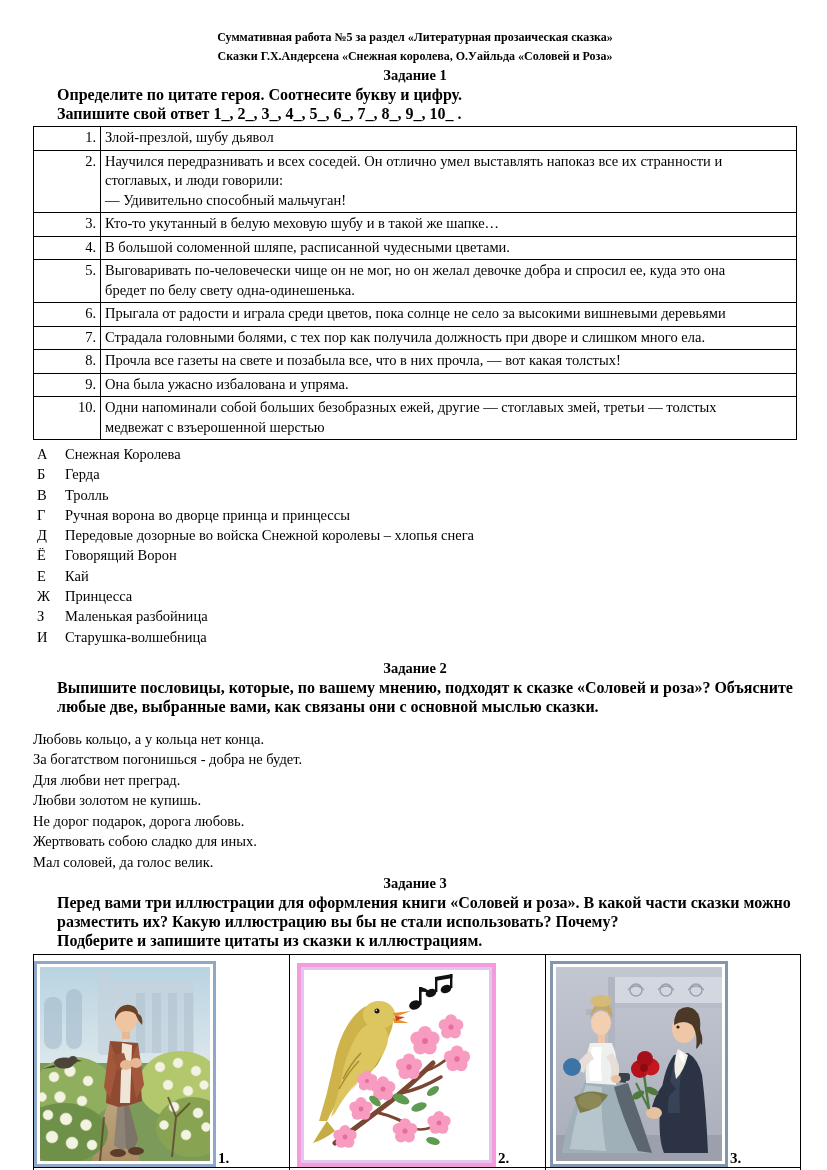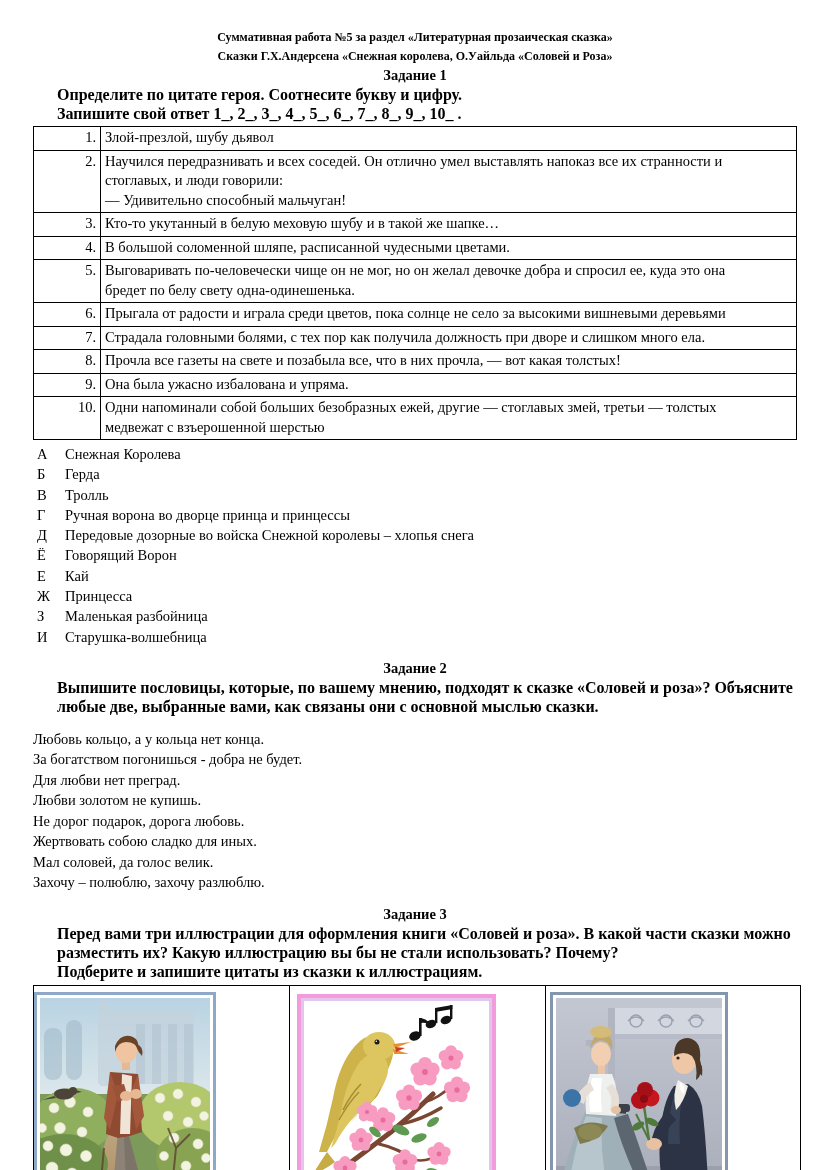--- a/index.html
+++ b/index.html
@@ -287,24 +287,23 @@
     <div class="prompt">любые две, выбранные вами, как связаны они с основной мыслью сказки.</div>
 
     <div class="proverbs">
       <div class="proverb">Любовь кольцо, а у кольца нет конца.</div>
       <div class="proverb">За богатством погонишься - добра не будет.</div>
       <div class="proverb">Для любви нет преград.</div>
       <div class="proverb">Любви золотом не купишь.</div>
       <div class="proverb">Не дорог подарок, дорога любовь.</div>
       <div class="proverb">Жертвовать собою сладко для иных.</div>
       <div class="proverb">Мал соловей, да голос велик.</div>
-      <div class="proverb">Захочу – полюблю, захочу разлюблю.</div>
     </div>
 
-    <div class="task-heading" style="margin-top:12px;">Задание 3</div>
+    <div class="task-heading" style="margin-top:2px;">Задание 3</div>
     <div class="prompt">Перед вами три иллюстрации для оформления книги «Соловей и роза». В какой части сказки можно</div>
     <div class="prompt">разместить их? Какую иллюстрацию вы бы не стали использовать? Почему?</div>
     <div class="prompt">Подберите и запишите цитаты из сказки к иллюстрациям.</div>
 
     <table class="illus-table">
       <tbody>
         <tr>
 
           <td class="illus-cell" style="width:255px;">
             <div class="illus-wrap">

